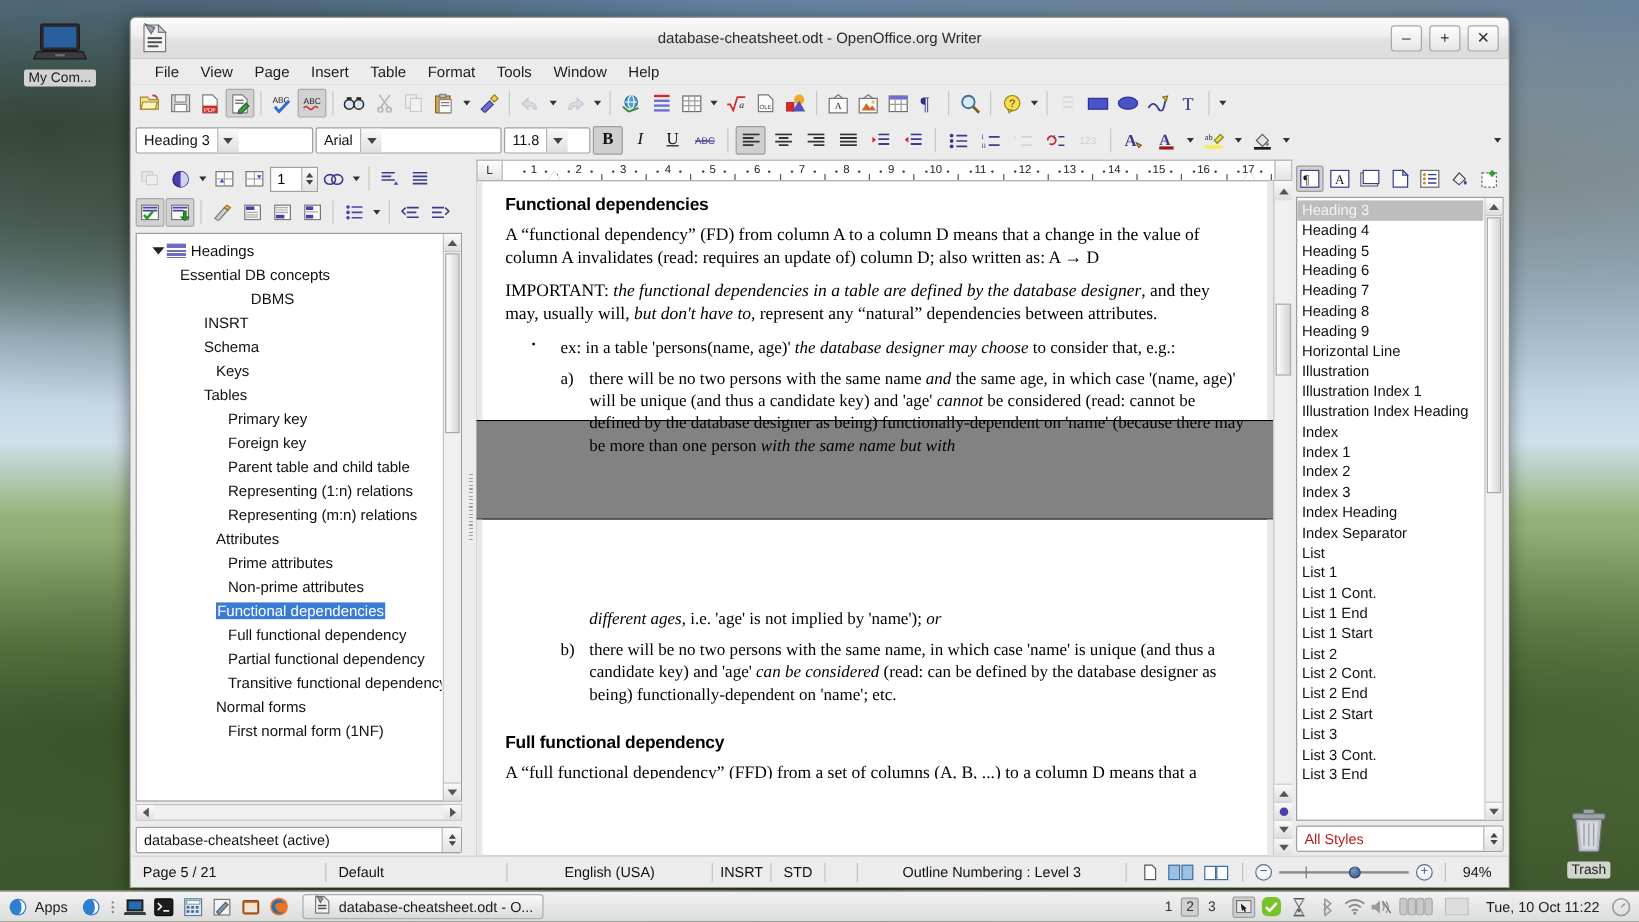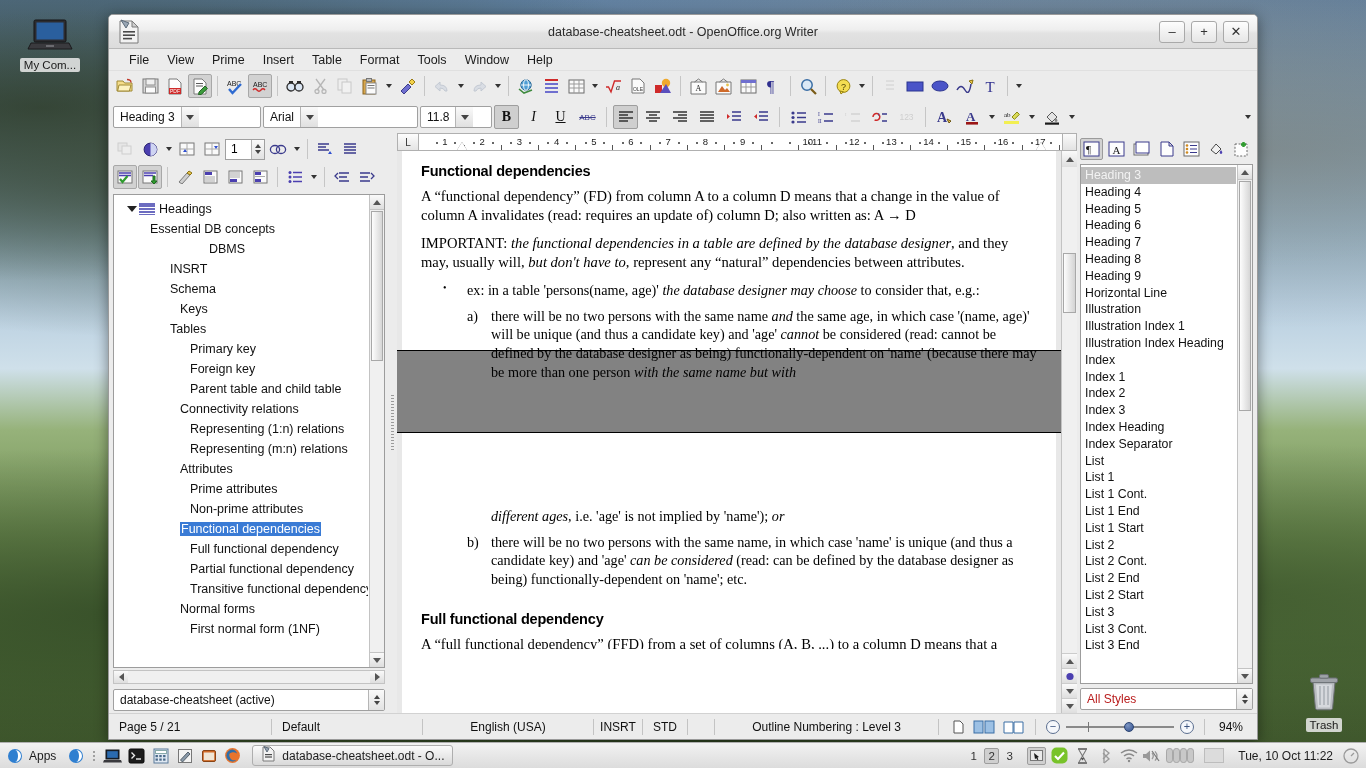--- a/index.html
+++ b/index.html
@@ -330,21 +330,21 @@
       <div class="wbtns">
         <div class="wbtn">–</div>
         <div class="wbtn">+</div>
         <div class="wbtn">✕</div>
       </div>
     </div>
 
     <div id="menubar">
       <div class="mi">File</div>
       <div class="mi">View</div>
-      <div class="mi">Prime</div>
+      <div class="mi">Page</div>
       <div class="mi">Insert</div>
       <div class="mi">Table</div>
       <div class="mi">Format</div>
       <div class="mi">Tools</div>
       <div class="mi">Window</div>
       <div class="mi">Help</div>
     </div>
 
     <div class="toolbar">
       <div class="tbtn">
@@ -825,23 +825,20 @@
                 <span class="txt">Tables</span>
               </div>
             <div class="tr-row" style="padding-left:76px;">
                 <span class="txt">Primary key</span>
               </div>
             <div class="tr-row" style="padding-left:76px;">
                 <span class="txt">Foreign key</span>
               </div>
             <div class="tr-row" style="padding-left:76px;">
                 <span class="txt">Parent table and child table</span>
-              </div>
-            <div class="tr-row" style="padding-left:66px;">
-                <span class="txt">Connectivity relations</span>
               </div>
             <div class="tr-row" style="padding-left:76px;">
                 <span class="txt">Representing (1:n) relations</span>
               </div>
             <div class="tr-row" style="padding-left:76px;">
                 <span class="txt">Representing (m:n) relations</span>
               </div>
             <div class="tr-row" style="padding-left:66px;">
                 <span class="txt">Attributes</span>
               </div>
@@ -937,21 +934,21 @@
               <span class="dot" style="left: 258.5px;"></span>
               <span class="dot" style="left: 277.1px;"></span>
               <span class="num" style="left: 286.4px;">8</span>
               <span class="mark" style="left: 305px;"></span>
               <span class="dot" style="left: 295.7px;"></span>
               <span class="dot" style="left: 314.3px;"></span>
               <span class="num" style="left: 323.6px;">9</span>
               <span class="mark" style="left: 342.2px;"></span>
               <span class="dot" style="left: 332.9px;"></span>
               <span class="dot" style="left: 351.5px;"></span>
-              <span class="num" style="left: 360.8px; margin-left: 28px;">10</span>
+              <span class="num" style="left: 360.8px;">10</span>
               <span class="mark" style="left: 379.4px;"></span>
               <span class="dot" style="left: 370.1px;"></span>
               <span class="dot" style="left: 388.7px;"></span>
               <span class="num" style="left: 398px;">11</span>
               <span class="mark" style="left: 416.6px;"></span>
               <span class="dot" style="left: 407.3px;"></span>
               <span class="dot" style="left: 425.9px;"></span>
               <span class="num" style="left: 435.2px;">12</span>
               <span class="mark" style="left: 453.8px;"></span>
               <span class="dot" style="left: 444.5px;"></span>

